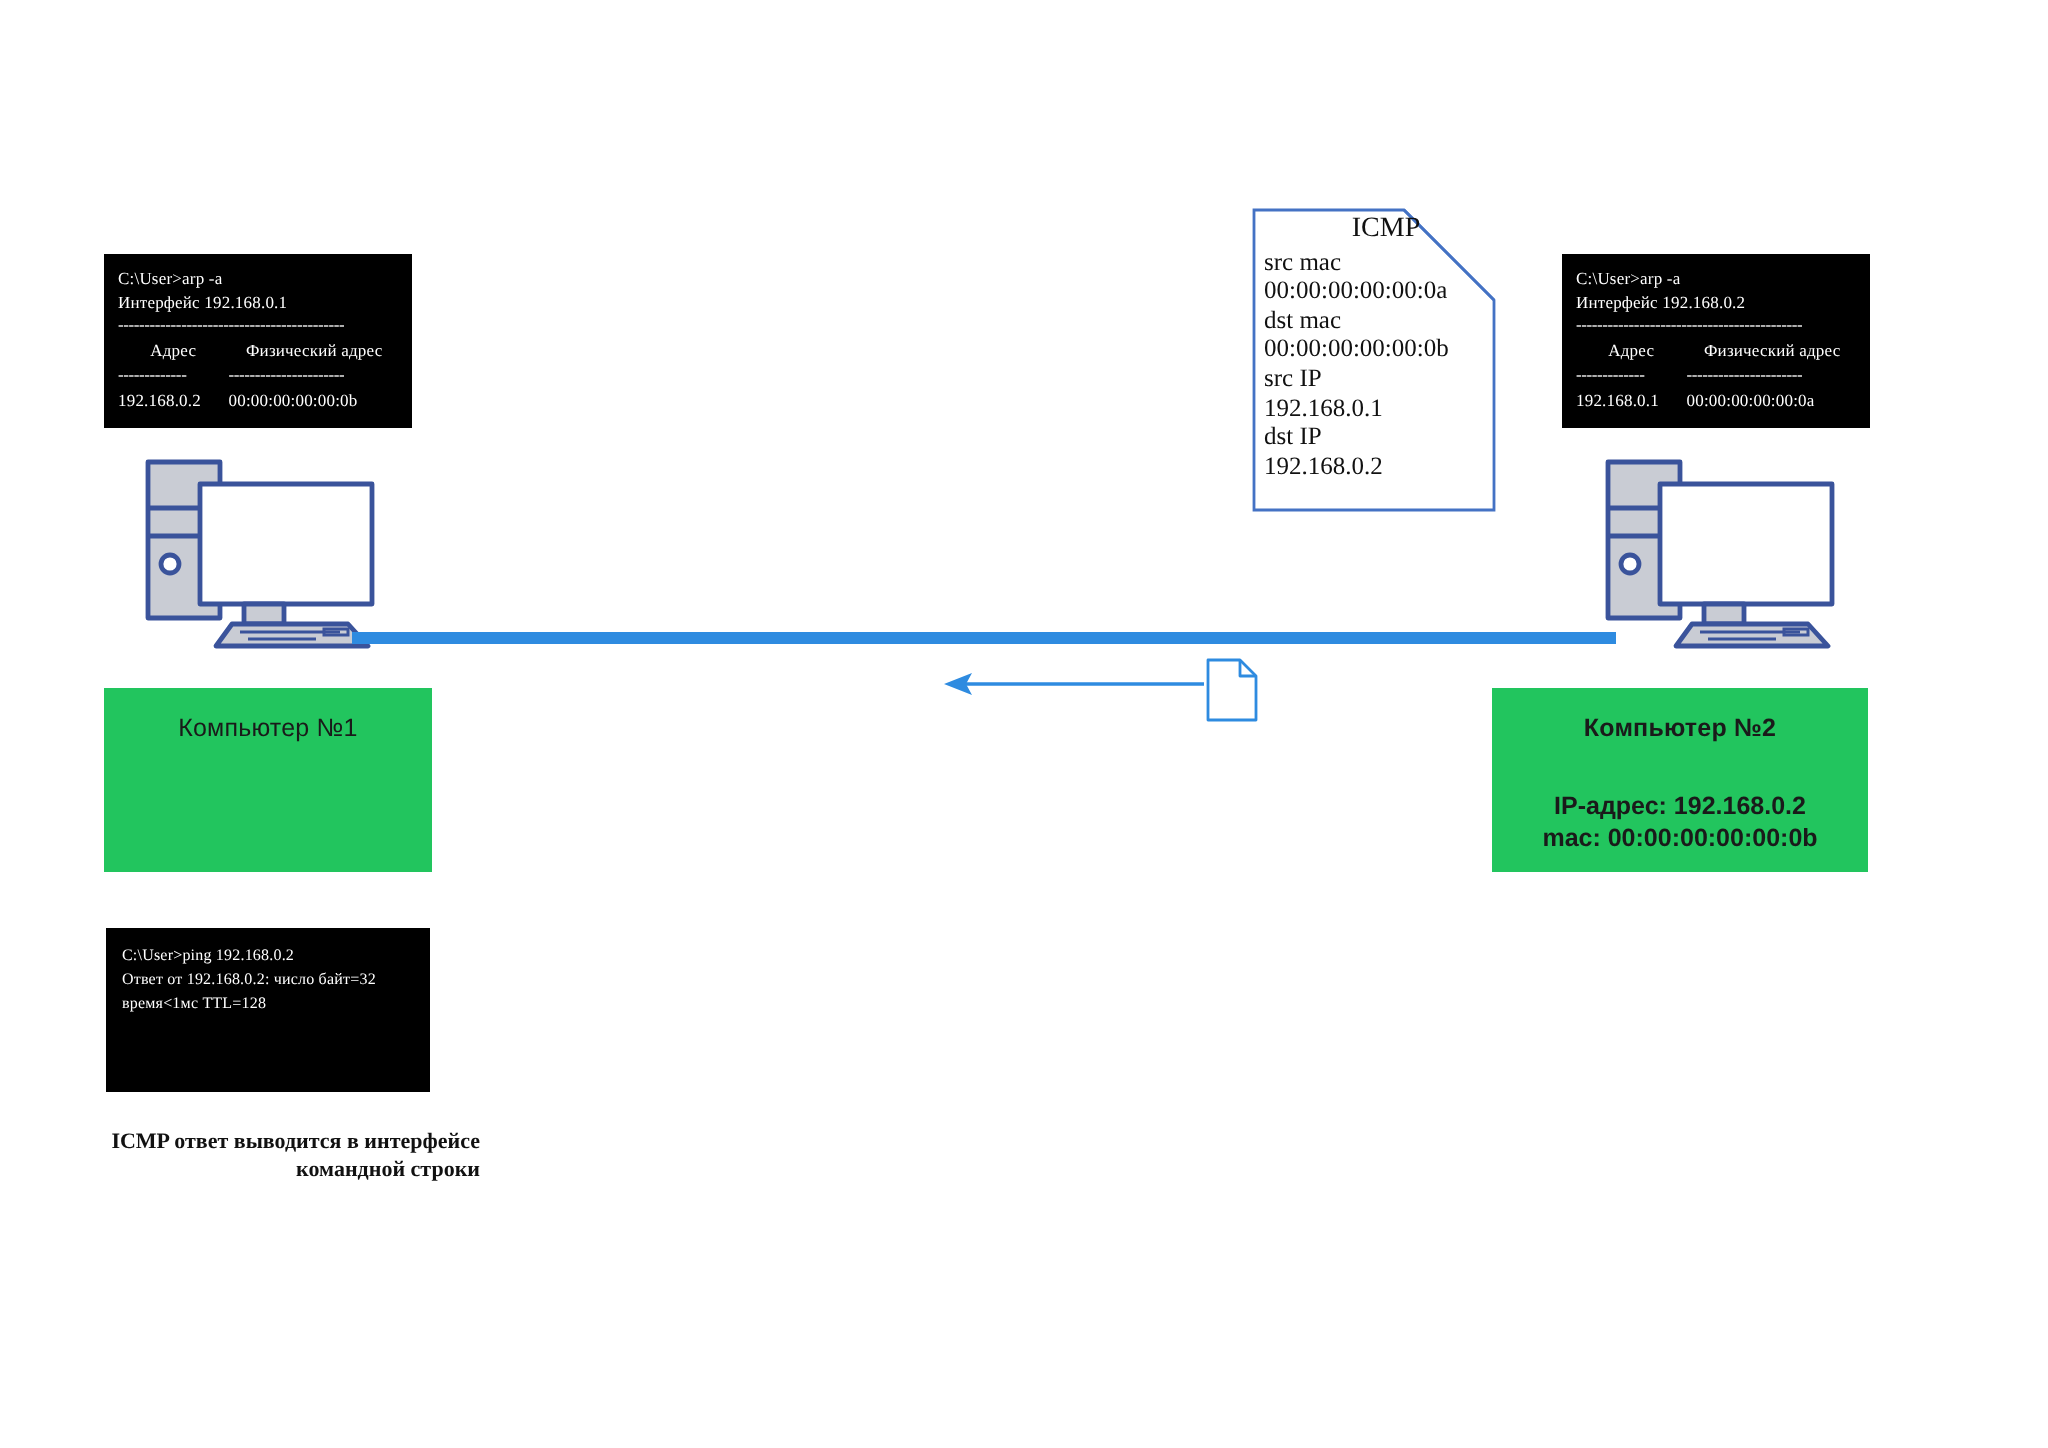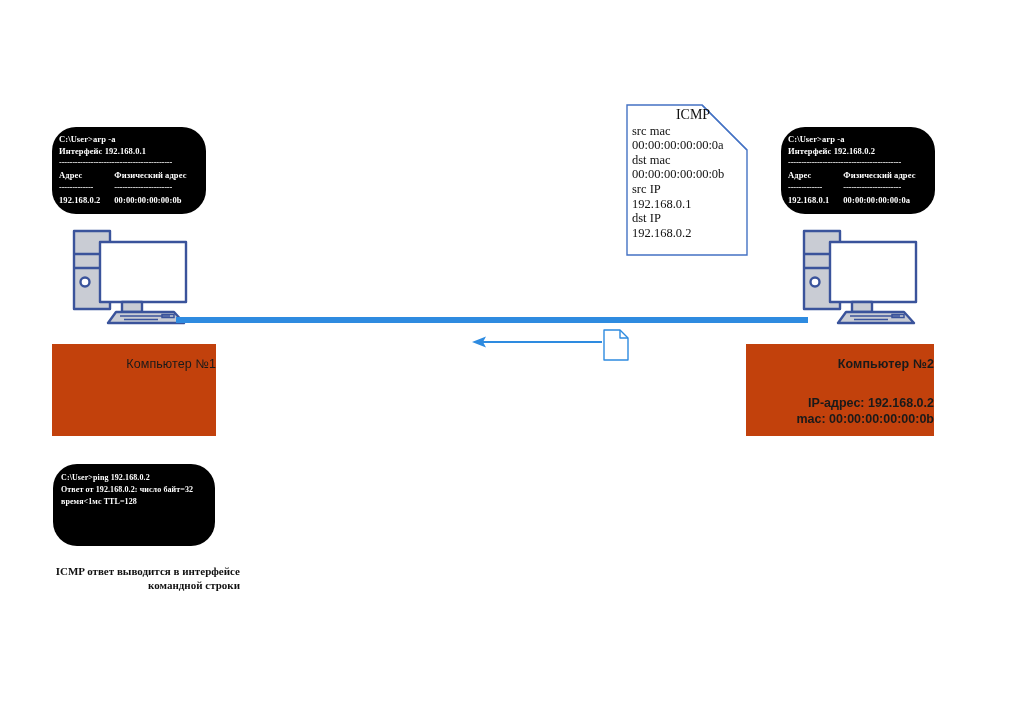--- a/index.html
+++ b/index.html
@@ -20,24 +20,23 @@
     width: 1024px;
     height: 724px;
   }
 
   
   .terminal {
     position: absolute;
     background: #000000;
     color: #ffffff;
     font-family: "Liberation Serif", serif;
-    font-weight: bold;
+    font-weight: normal;
     box-sizing: border-box;
     overflow: hidden;
-    border-radius: 24px;
   }
   .term-arp {
     width: 154px;
     height: 87px;
     padding: 7px 6px 0 7px;
     font-size: 8.5px;
     line-height: 11.5px;
   }
   #terminal-left  { left: 52px; top: 127px; }
   #terminal-right { left: 781px; top: 127px; }
@@ -47,20 +46,21 @@
   .dash-full {
     font-size: 8.5px;
     line-height: 9px;
     letter-spacing: -0.2px;
     white-space: pre;
     margin-top: 1px;
   }
   .term-cols {
     display: flex;
     margin-top: 3px;
+    text-align: center;
   }
   .term-col-a { width: 58px; }
   .term-col-b { width: 90px; }
   .dash-row {
     display: flex;
     font-size: 8.5px;
     line-height: 8px;
     letter-spacing: -0.2px;
     margin-top: 1px;
     white-space: pre;
@@ -87,23 +87,23 @@
     position: absolute;
     width: 130px;
     height: 100px;
   }
   #computer-left  { left: 66px; top: 228px; }
   #computer-right { left: 796px; top: 228px; }
 
   
   .info-box {
     position: absolute;
-    background: #c2410c;
+    background: #22c55e;
     box-sizing: border-box;
-    text-align: right;
+    text-align: center;
     color: #1a1a1a;
   }
   #info-box-left  { left: 52px; top: 344px; width: 164px; height: 92px; }
   #info-box-right { left: 746px; top: 344px; width: 188px; height: 92px; font-weight: bold; }
 
   .info-title {
     font-size: 12.5px;
     margin-top: 13px;
     letter-spacing: 0.1px;
   }

